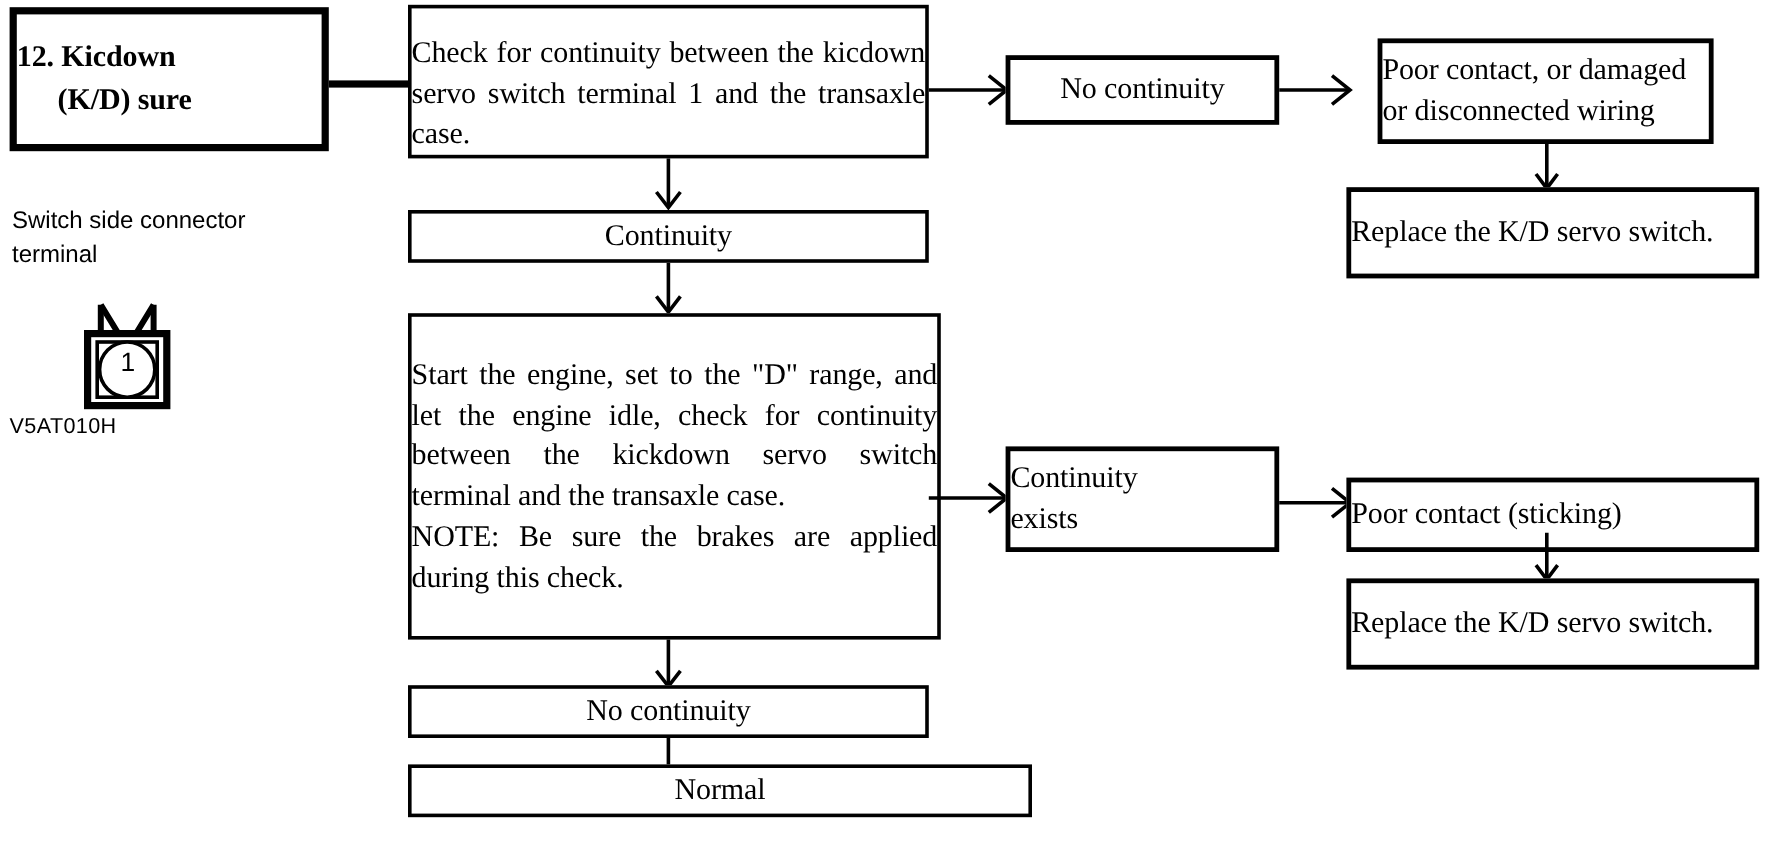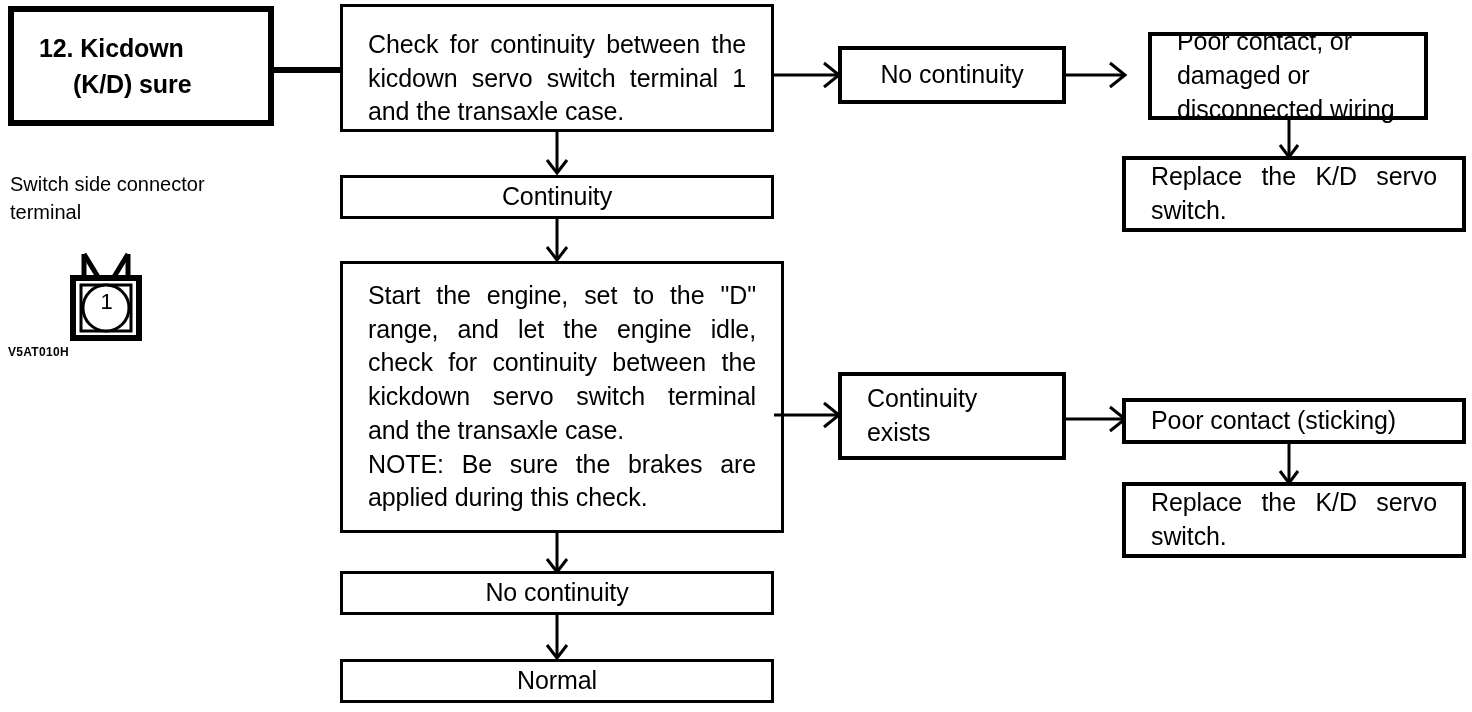--- a/index.html
+++ b/index.html
@@ -31,21 +31,22 @@
   }
   .box .txt {
     display: block;
     width: 100%;
     font-size: 25px;
     line-height: 1.35;
     letter-spacing: -0.1px;
     white-space: pre-line;
   }
   .pad {
-    padding: 0 25px;
+    padding: 0 0;
+    font-family: Liberation Serif, serif;
   }
   .center .txt { text-align: center; }
   .left   .txt { text-align: left; }
   .justify .txt { text-align: justify; text-align-last: left; }
 
   
   .title-box {
     border-width: 6px;
   }
   .title-box .txt {
@@ -61,22 +62,22 @@
 
   
   .side-label {
     position: absolute;
     font-size: 20px;
     line-height: 1.4;
     white-space: pre-line;
   }
   .fig-code {
     position: absolute;
-    font-size: 12px;
-    font-weight: bold;
+    font-size: 18px;
+    font-weight: normal;
     letter-spacing: 0.3px;
   }
 
   
   .conn-icon {
     position: absolute;
   }
 
   
   .lineh, .linev {
@@ -152,21 +153,21 @@
 
   <div class="box center pad" style="left:340px; top:571px; width:434px; height:44px;">
     <span class="txt">No continuity</span>
   </div>
 
   <svg class="arrow-svg" style="left:545px; top:615px;" width="30" height="44">
     <line x1="12" y1="0" x2="12" y2="42" stroke="#000" stroke-width="3"></line>
     <polyline points="2,30 12,43 22,30" fill="none" stroke="#000" stroke-width="3"></polyline>
   </svg>
 
-  <div class="box center pad" style="left:340px; top:659px; width:434px; height:44px;">
+  <div class="box center pad" style="left:340px; top:637px; width:520px; height:44px;">
     <span class="txt">Normal</span>
   </div>
 
   <svg class="arrow-svg" style="left:774px; top:58px;" width="66" height="34">
     <line x1="0" y1="17" x2="64" y2="17" stroke="#000" stroke-width="3"></line>
     <polyline points="50,5 65,17 50,29" fill="none" stroke="#000" stroke-width="3"></polyline>
   </svg>
 
   <div class="box center pad heavy" style="left:838px; top:46px; width:228px; height:58px;">
     <span class="txt">No continuity</span>
@@ -198,21 +199,21 @@
   <div class="box left pad heavy" style="left:838px; top:372px; width:228px; height:88px;">
     <span class="txt">Continuity
 exists</span>
   </div>
 
   <svg class="arrow-svg" style="left:1066px; top:402px;" width="60" height="34">
     <line x1="0" y1="17" x2="58" y2="17" stroke="#000" stroke-width="3"></line>
     <polyline points="44,5 59,17 44,29" fill="none" stroke="#000" stroke-width="3"></polyline>
   </svg>
 
-  <div class="box left pad heavy" style="left:1122px; top:398px; width:344px; height:46px;">
+  <div class="box left pad heavy" style="left:1122px; top:398px; width:344px; height:62px;">
     <span class="txt">Poor contact (sticking)</span>
   </div>
 
   <svg class="arrow-svg" style="left:1277px; top:444px;" width="30" height="40">
     <line x1="12" y1="0" x2="12" y2="38" stroke="#000" stroke-width="3"></line>
     <polyline points="3,27 12,39 21,27" fill="none" stroke="#000" stroke-width="3"></polyline>
   </svg>
 
   <div class="box justify pad heavy" style="left:1122px; top:482px; width:344px; height:76px;">
     <span class="txt">Replace  the  K/D  servo switch.</span>

